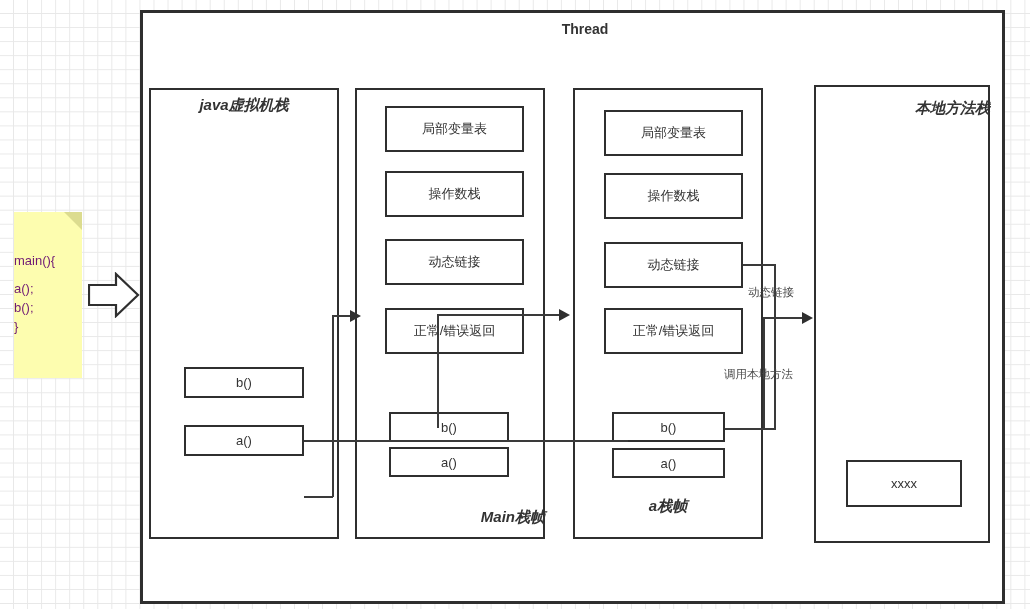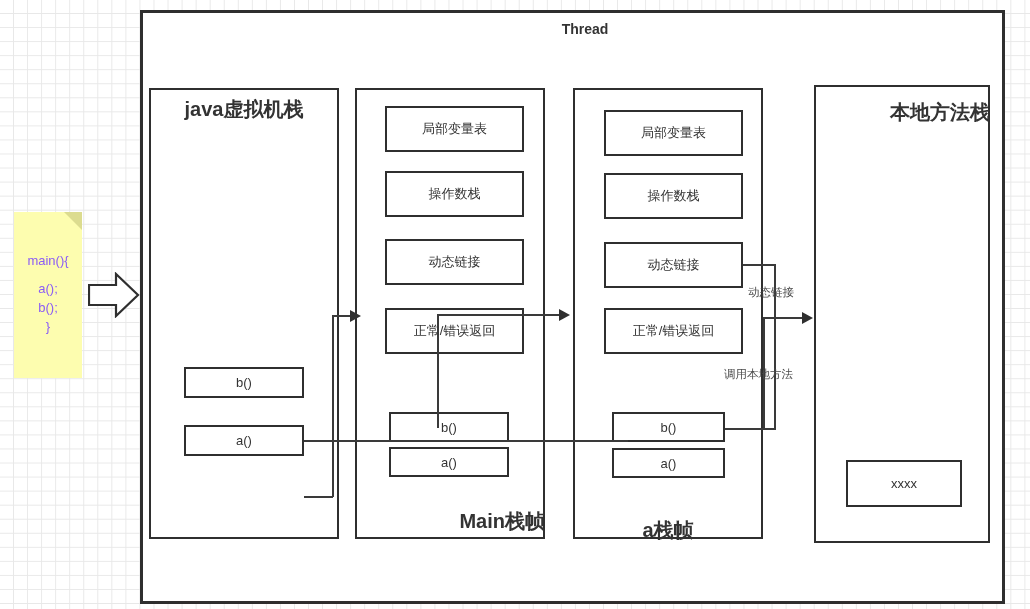--- a/index.html
+++ b/index.html
@@ -49,21 +49,22 @@
 
   .title {
     position: absolute;
     font-weight: bold;
     font-size: 14px;
     color: #333333;
     white-space: nowrap;
     text-align: center;
   }
   .title-cn {
-    font-size: 20px;
+    font-size: 15px;
+    font-style: italic;
   }
 
   .edge-label {
     position: absolute;
     font-size: 11.5px;
     color: #4a4a4a;
     white-space: nowrap;
     background: transparent;
   }
 
@@ -80,23 +81,23 @@
     width: 0;
     height: 0;
     border-left: 18px solid transparent;
     border-top: 18px solid #dcdc8f;
   }
   .sticky .note-text {
     position: absolute;
     left: 0;
     right: 0;
     top: 40px;
-    text-align: center;
+    text-align: left;
     font-size: 13px;
-    color: #8b5cf6;
+    color: #701a75;
     line-height: 1.45;
   }
   .sticky .note-text .blank {
     display: block;
     height: 9px;
   }
   .sticky .note-line {
     display: block;
   }
 
@@ -171,21 +172,21 @@
   <div class="col-box" style="left:573px; top:88px; width:190px; height:451px;"></div>
 
   <div class="cell" style="left:604px; top:110px; width:139px; height:46px;">局部变量表</div>
   <div class="cell" style="left:604px; top:173px; width:139px; height:46px;">操作数栈</div>
   <div class="cell" style="left:604px; top:242px; width:139px; height:46px;">动态链接</div>
   <div class="cell" style="left:604px; top:308px; width:139px; height:46px;">正常/错误返回</div>
 
   <div class="cell" style="left:612px; top:412px; width:113px; height:30px;">b()</div>
   <div class="cell" style="left:612px; top:448px; width:113px; height:30px;">a()</div>
 
-  <div class="title title-cn" style="left:573px; top:497px; width:190px;margin-top:20px;">a栈帧</div>
+  <div class="title title-cn" style="left:573px; top:497px; width:190px;">a栈帧</div>
 
   <div class="col-box" style="left:814px; top:85px; width:176px; height:458px;"></div>
   <div class="title title-cn" style="left:814px; top:99px; width:176px;text-align:right;">本地方法栈</div>
   <div class="cell" style="left:846px; top:460px; width:116px; height:47px;">xxxx</div>
 
   <div class="hline" style="left:304px; top:496px; width:29px;"></div>
   <div class="vline" style="left:332px; top:315px; height:182px;"></div>
   <div class="hline" style="left:332px; top:315px; width:20px;"></div>
   <div class="arrow-right" style="left:350px; top:310px;"></div>
 

